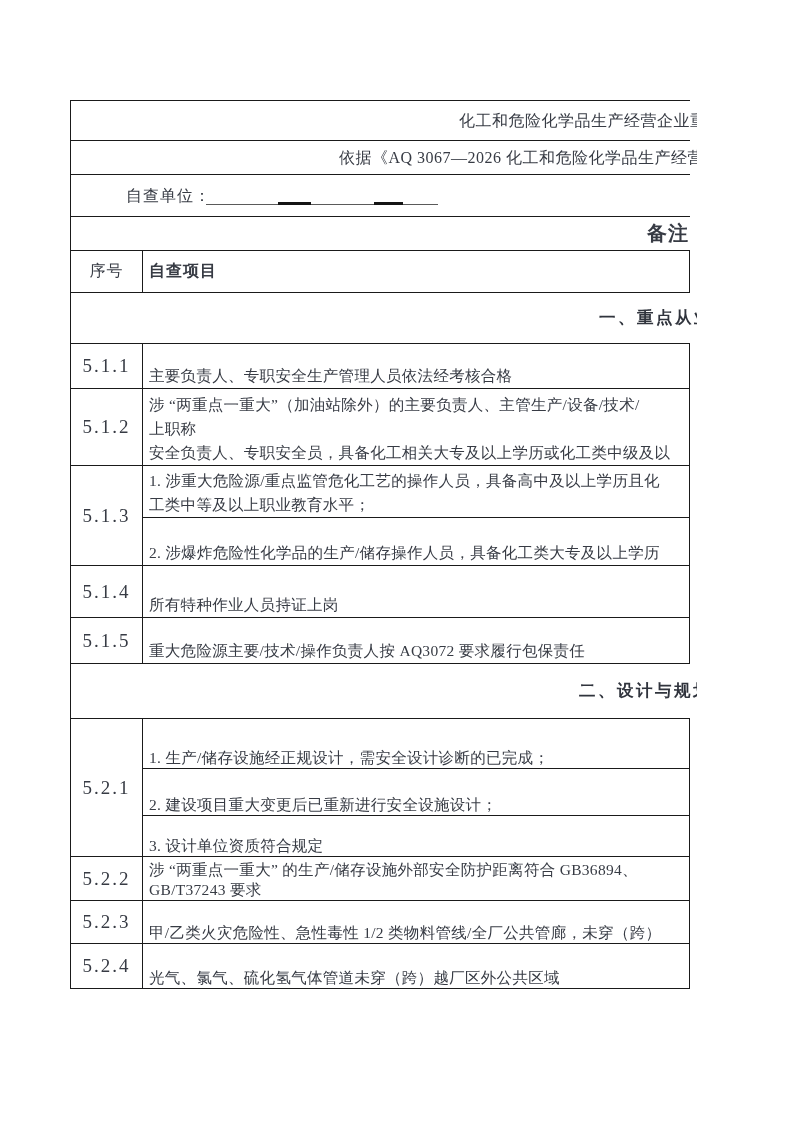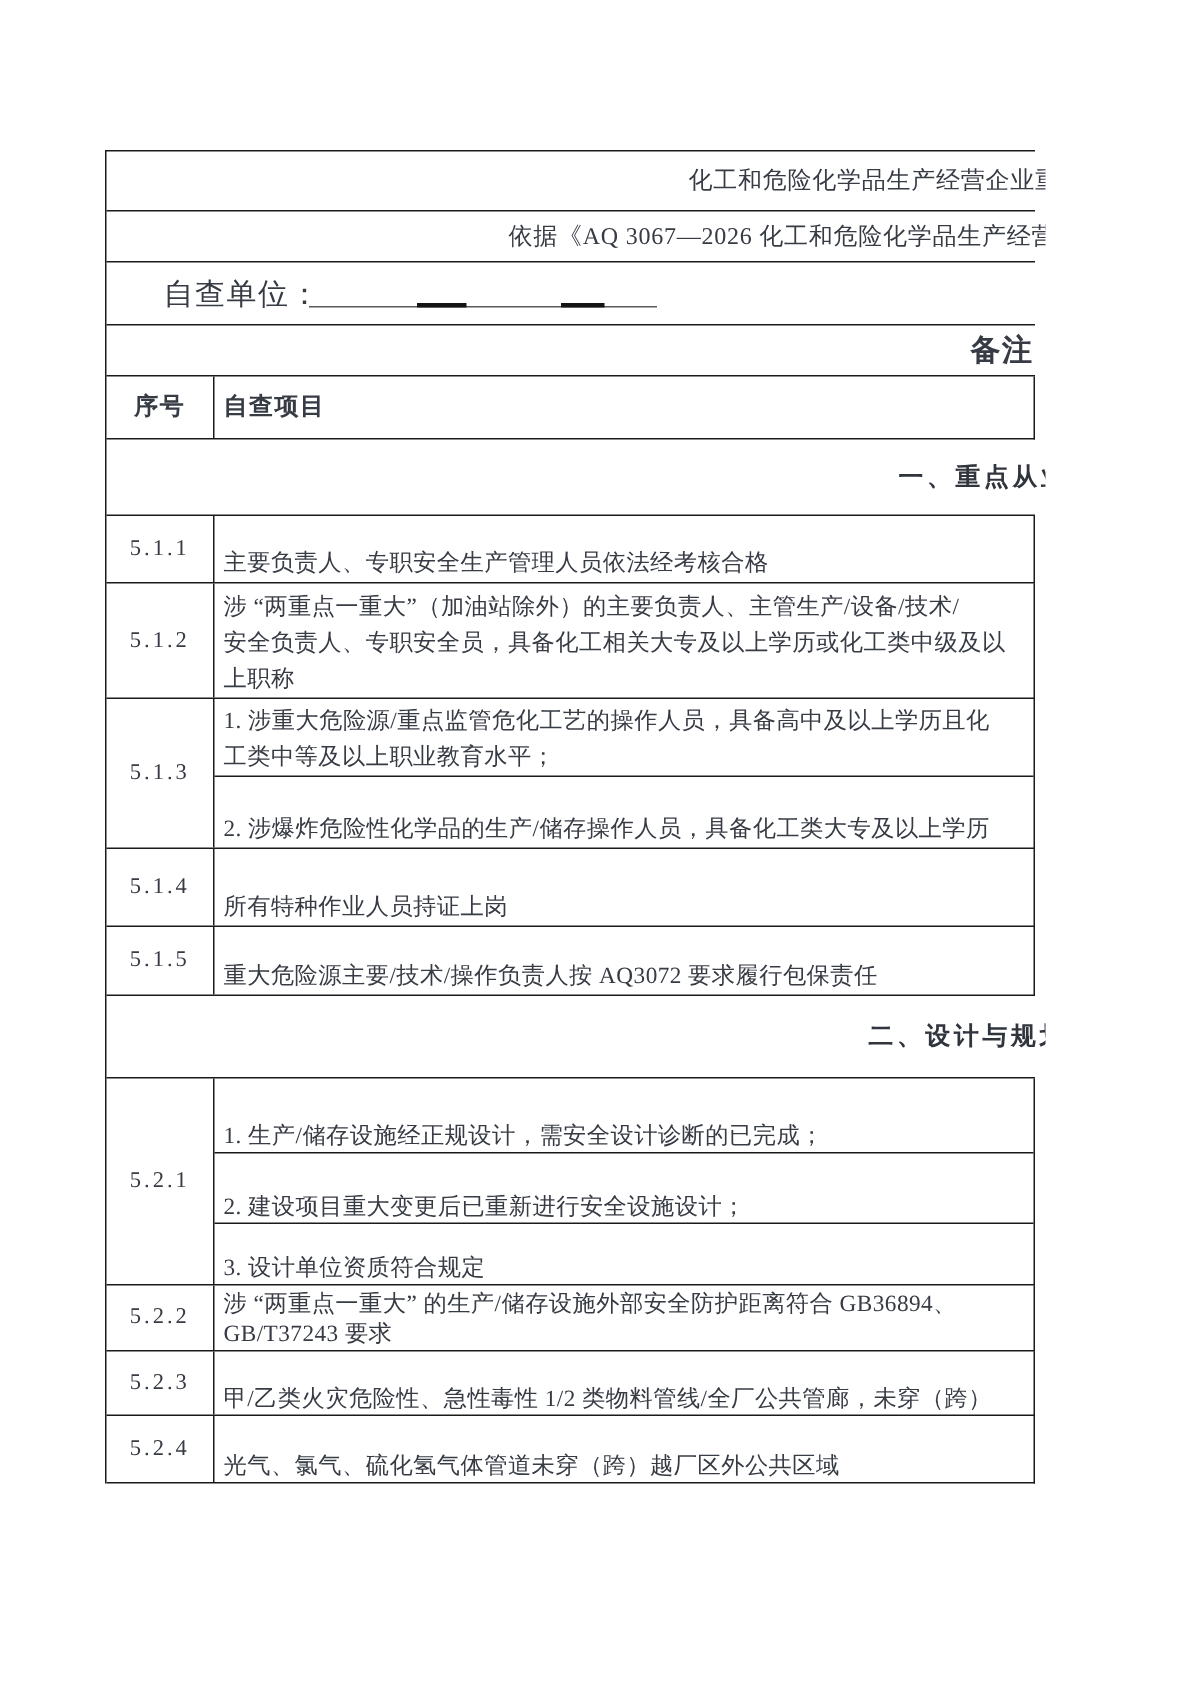--- a/index.html
+++ b/index.html
@@ -3,29 +3,29 @@
 <meta charset="utf-8">
 <style>
   html,body{margin:0;padding:0;background:#ffffff;}
   #page{position:relative;width:793px;height:1122px;background:#ffffff;overflow:hidden;
         font-family:"Liberation Serif","DejaVu Serif",serif;color:#373b44;}
   
   #clip{position:absolute;left:70px;top:100px;width:627px;height:892px;overflow:hidden;}
   #sheet{position:relative;width:620px;border-left:1.6px solid #1a1a1a;border-top:1.6px solid #1a1a1a;box-sizing:border-box;}
   .row{position:relative;border-bottom:1.6px solid #1a1a1a;box-sizing:border-box;}
   .abs-text{position:absolute;top:50%;transform:translateY(-50%);white-space:nowrap;font-size:16px;letter-spacing:0.5px;}
-  .unit-label{position:absolute;left:38px;top:50%;transform:translateY(-50%);font-size:20px;letter-spacing:1px;}
+  .unit-label{position:absolute;left:55px;top:50%;transform:translateY(-50%);font-size:16px;letter-spacing:1px;}
   .u-thin{position:absolute;top:29px;left:135px;width:232px;height:1px;background:#5a5a5a;}
   .u-thick{position:absolute;top:27px;height:3px;background:#141414;}
   .remark-row{display:flex;align-items:center;justify-content:flex-end;}
   .remark-row span{font-weight:bold;font-size:20px;letter-spacing:1px;padding-right:1px;}
   .hdr-row{display:flex;border-right:1.6px solid #1a1a1a;}
   .no-col{width:72px;flex:0 0 72px;border-right:1.6px solid #1a1a1a;box-sizing:border-box;
-          display:flex;align-items:center;justify-content:center;letter-spacing:2px;font-size:15px;}
-  .hdr-row .no-col{font-weight:bold;font-size:16px;letter-spacing:1px;}
+          display:flex;align-items:center;justify-content:center;letter-spacing:2px;font-size:19px;}
+  .hdr-row .no-col{font-weight:normal;font-size:16px;letter-spacing:1px;}
   .hdr-item{flex:1;display:flex;align-items:center;padding-left:6px;font-weight:bold;font-size:16px;letter-spacing:1px;}
   .band-row{position:relative;}
   .band-text{position:absolute;top:50%;transform:translateY(-50%);white-space:nowrap;
              font-weight:bold;font-size:16.5px;letter-spacing:2.5px;color:#30343d;}
   .item-row{display:flex;border-right:1.6px solid #1a1a1a;}
   .stack{flex:1;display:flex;flex-direction:column;min-width:0;}
   .sub-cell{display:flex;flex-direction:column;justify-content:flex-end;padding-left:6px;box-sizing:border-box;}
   .sub-cell.mid{border-bottom:1.6px solid #1a1a1a;}
   .sub-cell .line{white-space:nowrap;font-size:15.5px;letter-spacing:0.3px;}
   .lh24 .line{line-height:24px;}
@@ -72,22 +72,22 @@
               <div class="sub-cell lh24" style="height: 45px;">
                 <div class="line">主要负责人、专职安全生产管理人员依法经考核合格</div>
               </div>
             </div>
           </div>
           <div class="row item-row" style="height: 77px;">
             <div class="no-col">5.1.2</div>
             <div class="stack">
               <div class="sub-cell lh24" style="height: 77px;">
                 <div class="line">涉 “两重点一重大”（加油站除外）的主要负责人、主管生产/设备/技术/</div>
+                <div class="line">上职称</div>
                 <div class="line">安全负责人、专职安全员，具备化工相关大专及以上学历或化工类中级及以</div>
-                <div class="line">上职称</div>
               </div>
             </div>
           </div>
           <div class="row item-row" style="height: 100px;">
             <div class="no-col">5.1.3</div>
             <div class="stack">
               <div class="sub-cell lh24 mid" style="height: 53px;">
                 <div class="line">1. 涉重大危险源/重点监管危化工艺的操作人员，具备高中及以上学历且化</div>
                 <div class="line">工类中等及以上职业教育水平；</div>
               </div>

